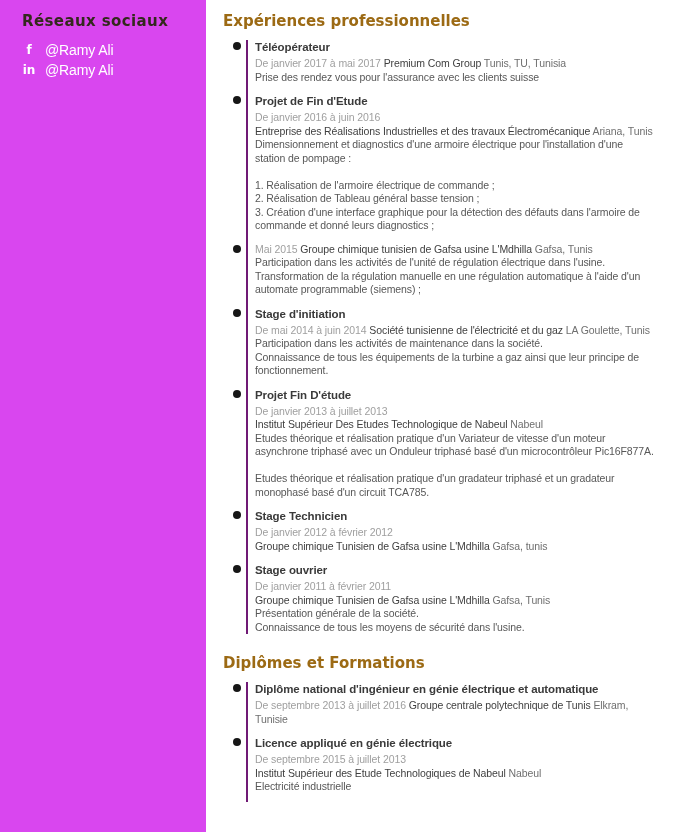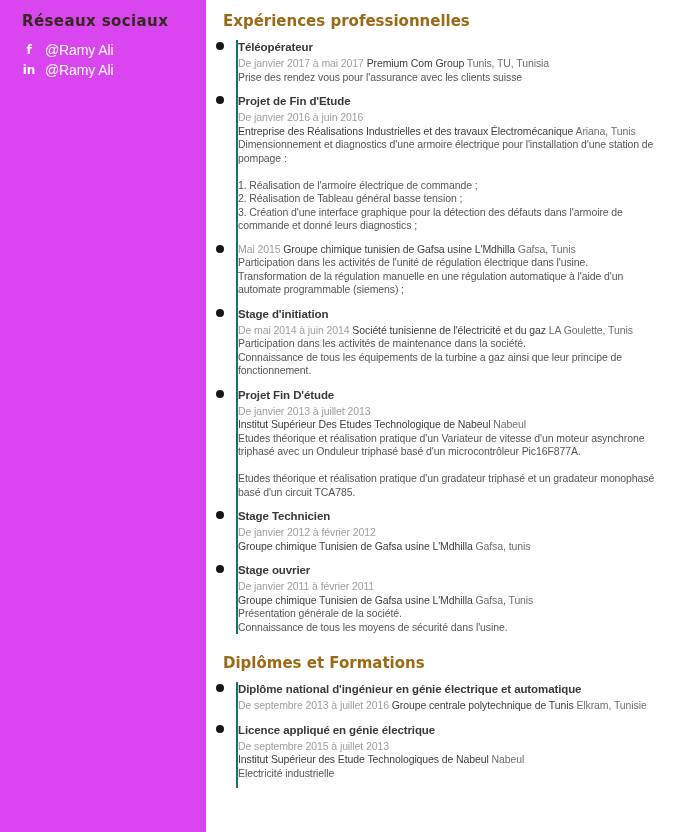--- a/index.html
+++ b/index.html
@@ -45,23 +45,23 @@
   }
   .section-heading{
     font-family:"DejaVu Sans", sans-serif;
     font-size:15px;font-weight:bold;color:#9C6A14;
     margin:0 0 10px -6px;
     letter-spacing:0;
   }
   .section-heading.second{margin-top:20px;}
 
   .timeline{
-    border-left:2px solid #0f766e;
-    margin-left:7px;
-    padding-left:0;
+    border-left:2px solid #701a75;
+    margin-left:17px;
+    padding-left:7px;
   }
   .timeline.edu{padding-bottom:8px;}
 
   .entry{position:relative;margin-bottom:10px;}
   .entry:last-child{margin-bottom:0;}
   .entry::before{
     content:"";
     position:absolute;left:-22px;top:2px;
     width:8px;height:8px;border-radius:50%;
     background:#161616;

